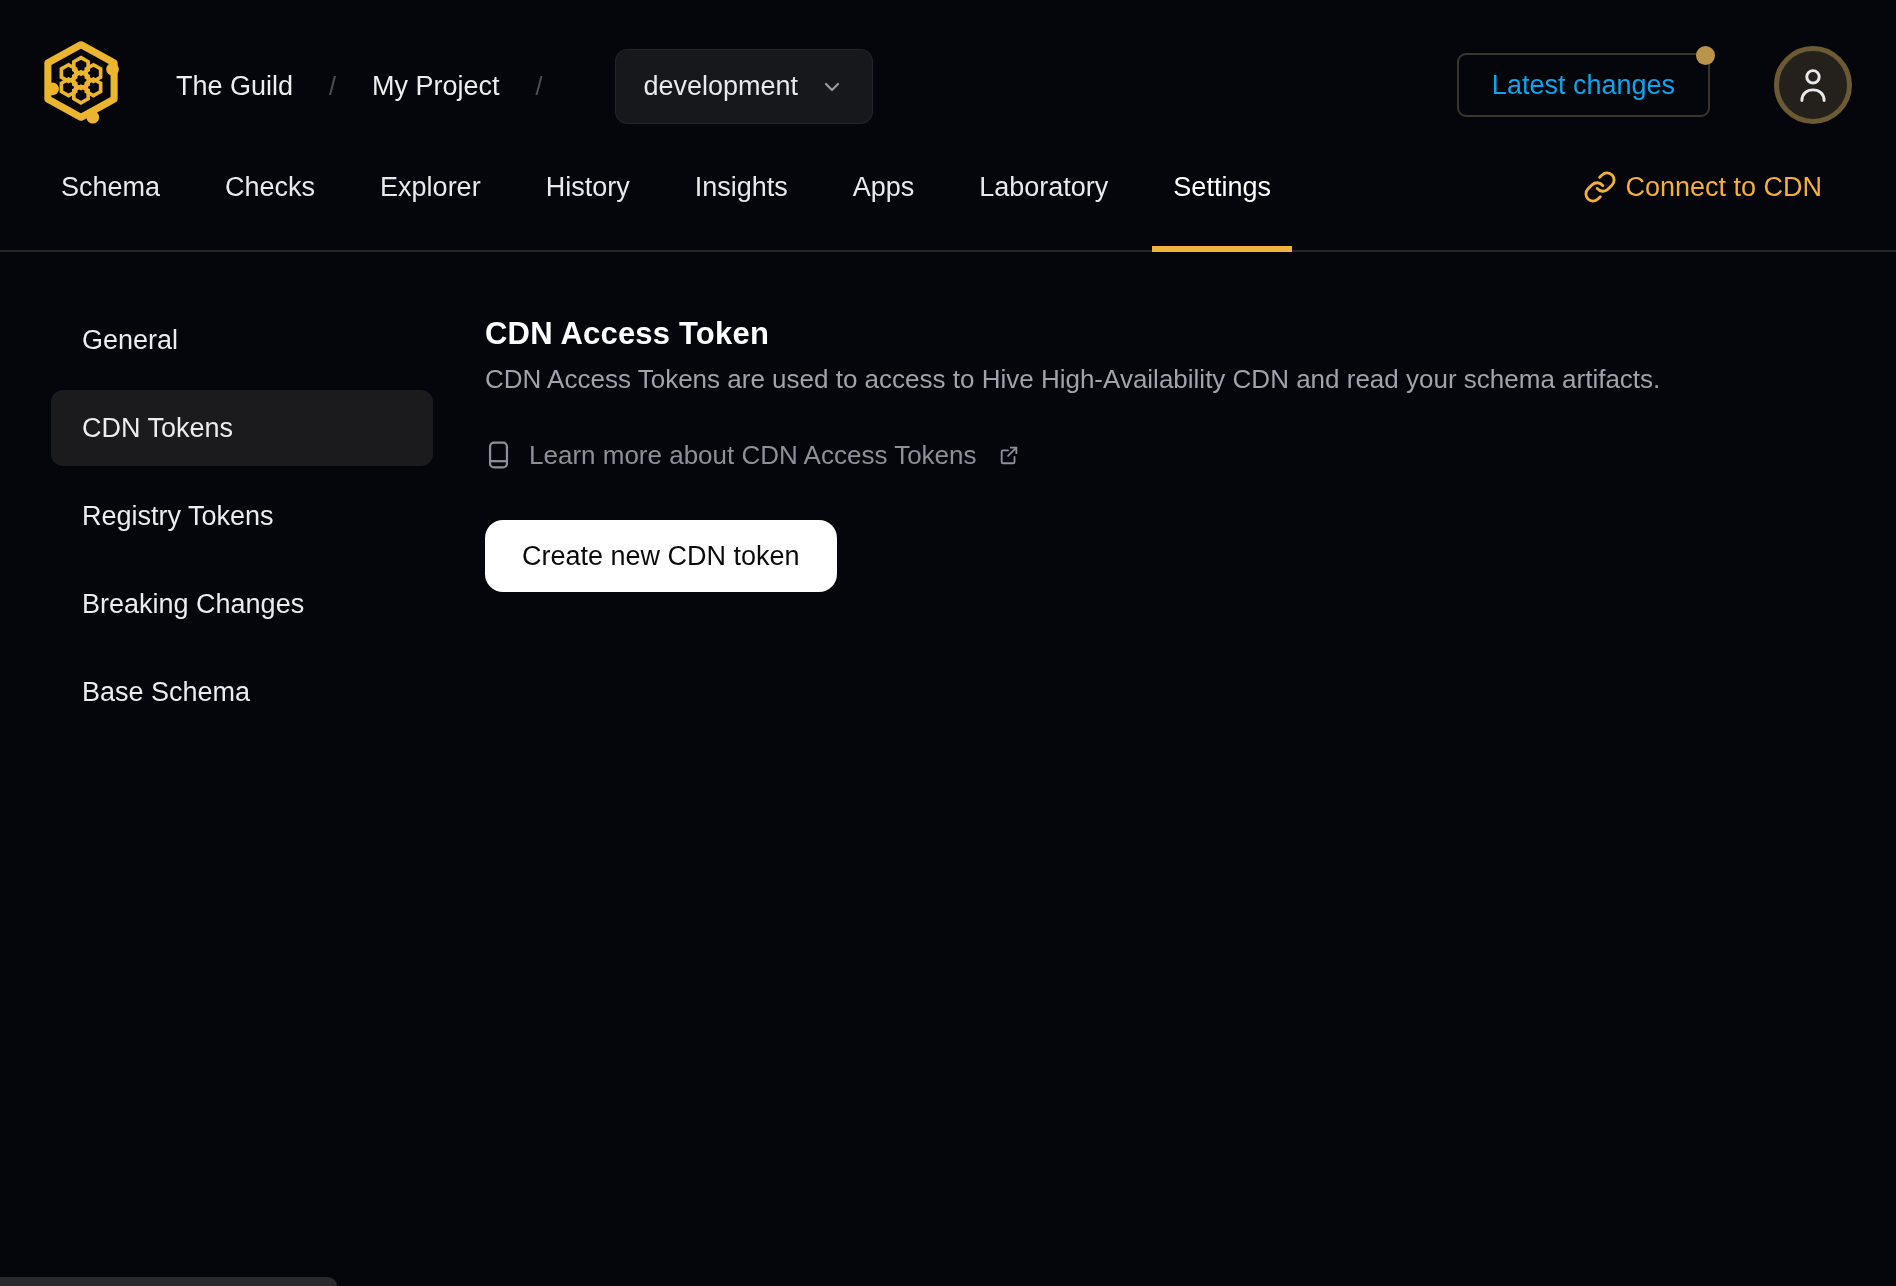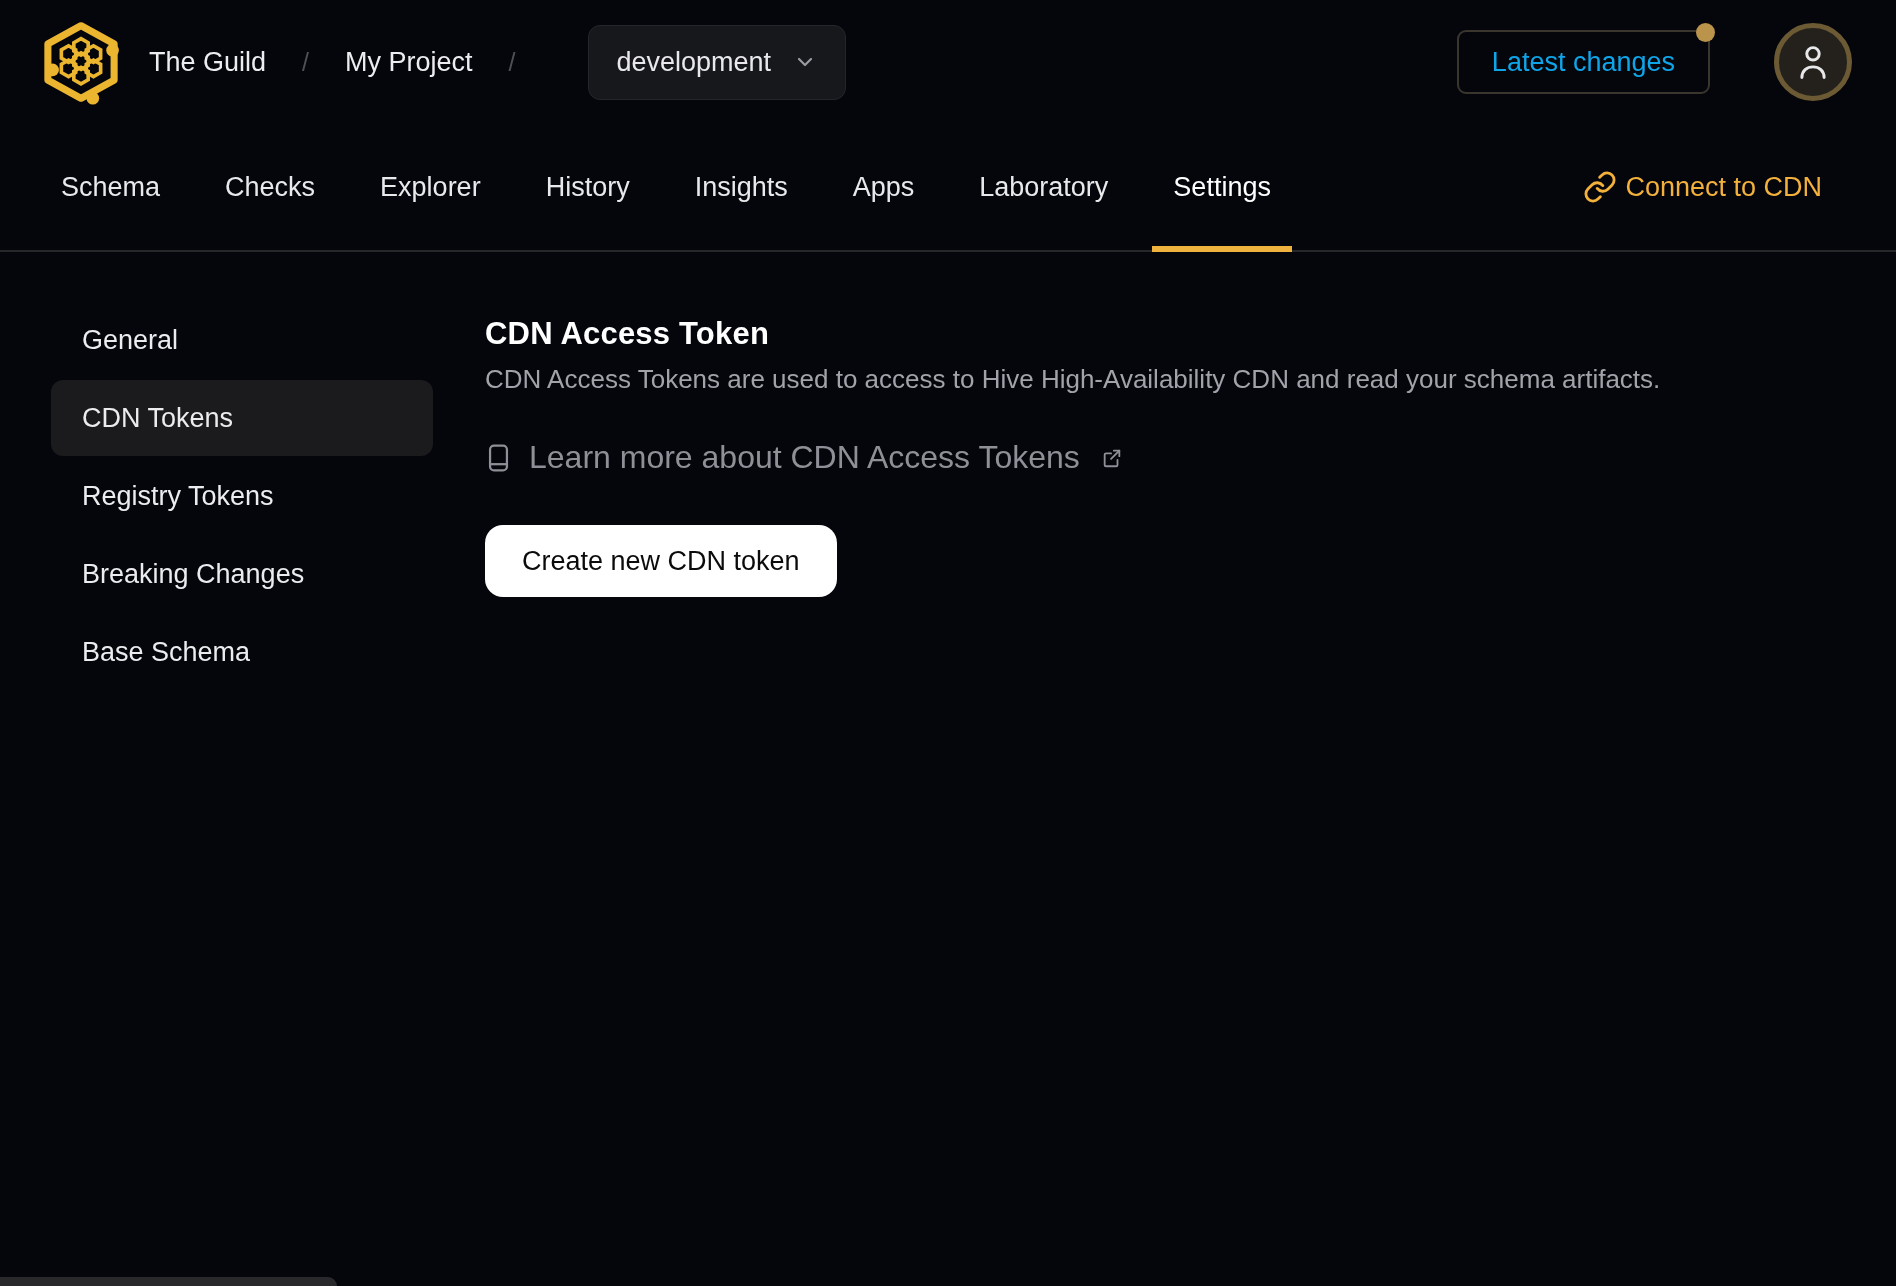--- a/index.html
+++ b/index.html
@@ -9,22 +9,23 @@
     font-family:"Liberation Sans", sans-serif;
     color:#ececf0;
     overflow:hidden;
     position:relative;
   }
 
   
   .header-top {
     height:124px;
     display:flex;
-    align-items:center;
+    align-items:flex-end;
     padding:0 44px 0 40px;
+    gap:27px;
   }
   .logo { width:82px; height:86px; flex-shrink:0; cursor:pointer; }
   .breadcrumb { display:flex; align-items:center; margin-left:27px; font-size:27px; }
   .crumb { color:#ededf0; cursor:pointer; white-space:nowrap; }
   .crumb-sep { margin:0 36px; color:#4f4f58; font-size:25px; }
   .target-select {
     display:flex; align-items:center;
     height:75px; padding:0 28px;
     margin-left:36px;
     background:#17181c;
@@ -81,39 +82,39 @@
     display:flex; align-items:center; gap:8px;
     color:#f3b13c; font-size:27px;
     cursor:pointer; white-space:nowrap;
   }
 
   
   .content { display:flex; align-items:flex-start; }
   .sidebar {
     width:433px; flex-shrink:0;
     padding:50px 0 0 51px;
-    display:flex; flex-direction:column; gap:2px;
+    display:flex; flex-direction:column; gap:12px;
   }
   .side-item {
     height:76px; width:382px;
     display:flex; align-items:center;
     padding:0 31px;
     border-radius:12px;
     font-size:27px; color:#ececef;
     cursor:pointer; white-space:nowrap;
   }
   .side-item.active { background:#1b1b1d; }
 
   .main { padding-top:64px; margin-left:52px; }
   .page-title { font-size:31px; font-weight:700; color:#ffffff; letter-spacing:0.2px; }
   .page-desc { margin-top:12px; font-size:26px; color:#a2a2aa; }
   .learn-row {
     margin-top:44px;
     display:flex; align-items:center; gap:17px;
-    color:#8f8f97; font-size:32px;
+    color:#8f8f97; font-size:26px;
     cursor:pointer; white-space:nowrap;
   }
   .learn-row .ext { margin-left:4px; }
   .create-btn {
     margin-top:49px;
     height:72px; padding:0 37px;
     display:inline-flex; align-items:center;
     background:#ffffff; color:#0b0b0d;
     border:none; border-radius:18px;
     font-size:27px; font-weight:500;

